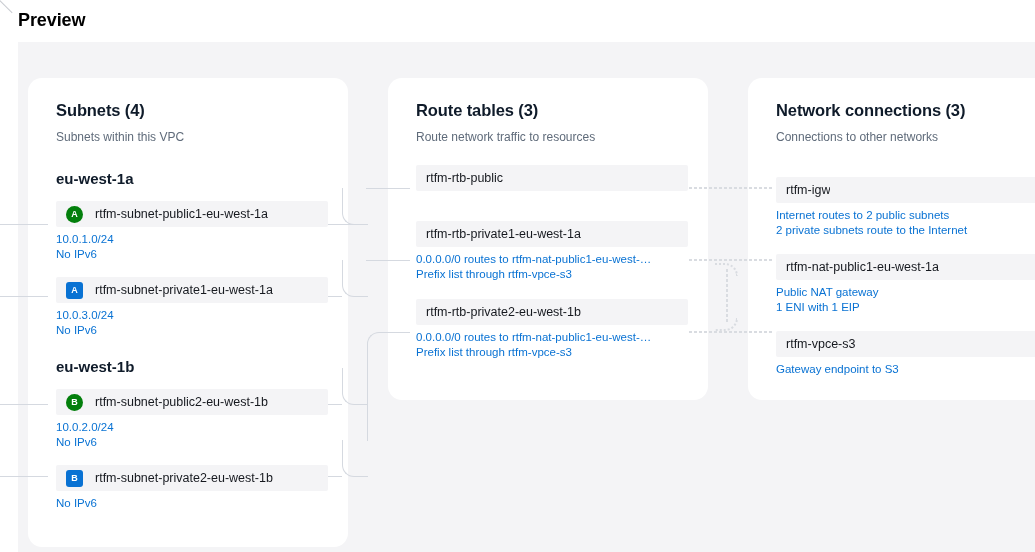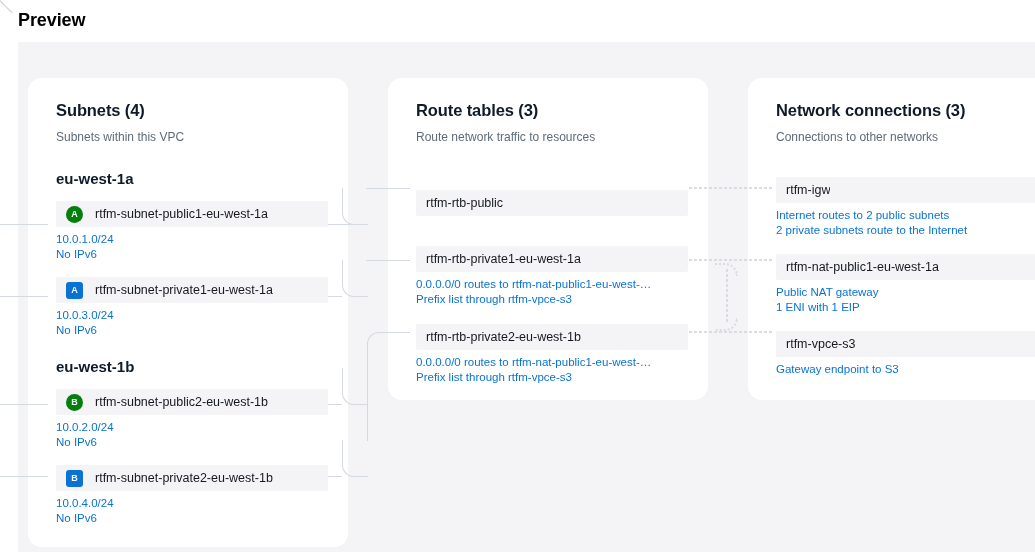--- a/index.html
+++ b/index.html
@@ -167,33 +167,32 @@
           <div class="ln">10.0.2.0/24</div>
           <div class="ln">No IPv6</div>
         </div>
       </div>
       <div class="row-wrap" style="margin-top:15px;">
         <div class="row-box">
           <span class="badge square">B</span>
           <span class="row-name">rtfm-subnet-private2-eu-west-1b</span>
         </div>
         <div class="row-meta">
-          <div class="ln">10.0.4.0/24</div>
           <div class="ln">No IPv6</div>
         </div>
       </div>
     </div>
   </div>
 
   <div class="col" id="col-routes">
     <div class="col-head">
       <div class="col-title">Route tables (3)</div>
       <div class="col-sub">Route network traffic to resources</div>
     </div>
-    <div class="rows" style="margin-top:45px;">
+    <div class="rows" style="margin-top:20px;">
       <div class="row-wrap">
         <div class="row-box">
           <span class="row-name">rtfm-rtb-public</span>
         </div>
       </div>
       <div class="row-wrap" style="margin-top:30px;">
         <div class="row-box">
           <span class="row-name">rtfm-rtb-private1-eu-west-1a</span>
         </div>
         <div class="row-meta">

